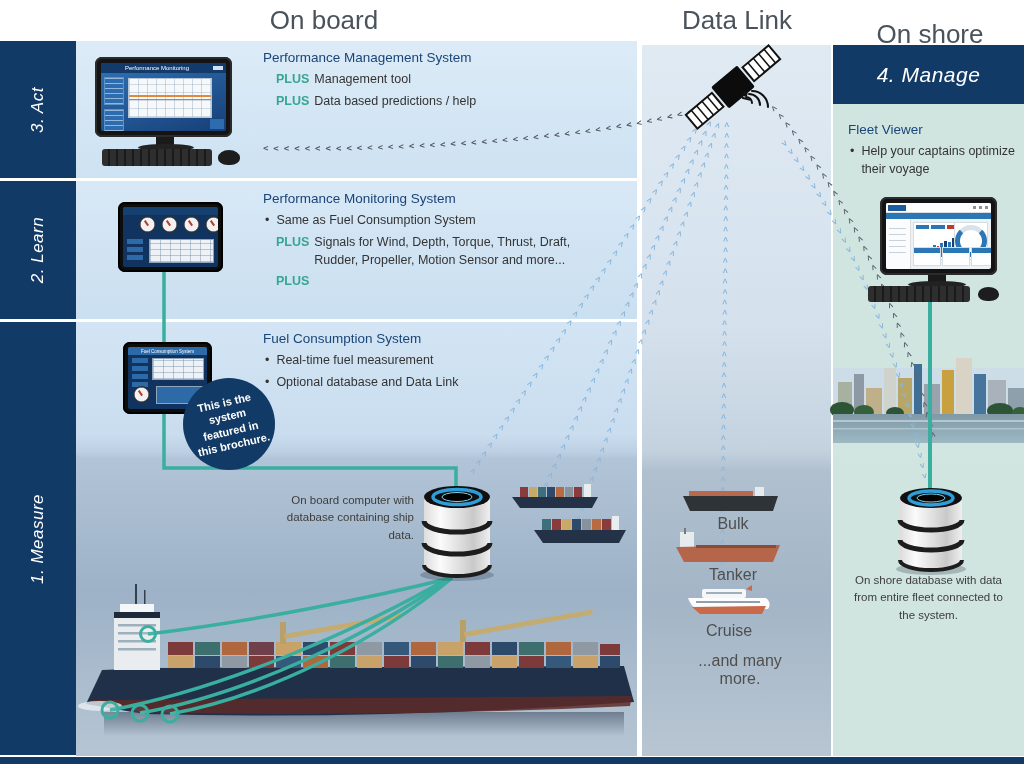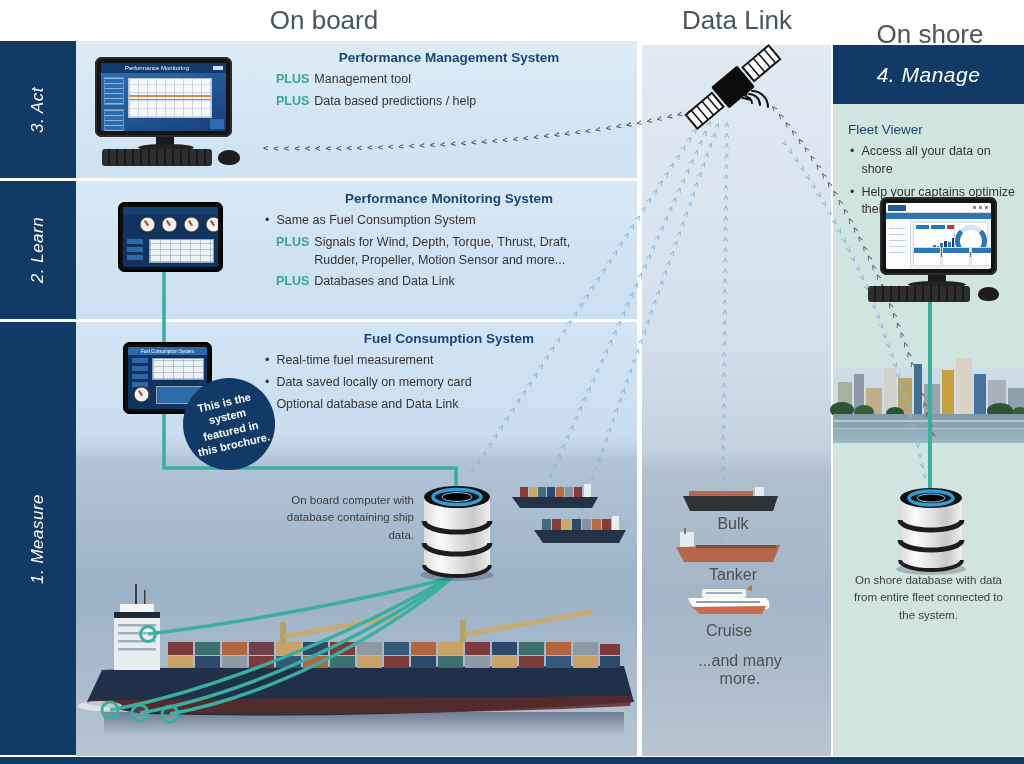--- a/index.html
+++ b/index.html
@@ -29,21 +29,21 @@
   .side-learn{top:181px;height:138px;}
   .side-measure{top:322px;height:433px;}
   .footer{position:absolute;left:0;top:757px;width:1024px;height:7px;background:#123a66;}
 
   
   svg.art{position:absolute;left:0;top:0;width:1024px;height:764px;}
   text.chev{font-family:"DejaVu Sans Mono",monospace;font-size:9px;letter-spacing:5px;font-weight:bold;}
 
   
   .section{position:absolute;left:263px;width:372px;color:#333;}
-  .sec-title{font-size:13.5px;font-weight:bold;color:#1a4579;margin-bottom:6px;text-align:center;}
+  .sec-title{font-size:13.5px;font-weight:normal;color:#1a4579;margin-bottom:6px;}
   .row{display:flex;font-size:12.5px;line-height:1.42;margin-bottom:4px;}
   .bullet::before{content:"•";margin:0 7px 0 2px;color:#333;}
   .plusrow{margin-left:13px;}
   .plus{font-weight:bold;color:#36a593;margin-right:5px;flex:0 0 auto;}
   .plustext{flex:1 1 auto;}
 
   
   .badge{position:absolute;left:183px;top:378px;width:92px;height:92px;border-radius:50%;
          background:#123a66;display:flex;align-items:center;justify-content:center;}
   .badge span{transform:rotate(-13deg);color:#fff;font-size:11px;font-weight:bold;text-align:center;width:78px;line-height:1.3;}
@@ -378,28 +378,26 @@
 
   <div class="section" style="top:191px;">
     <div class="sec-title">Performance Monitoring System</div>
     <div class="row bullet">Same as Fuel Consumption System</div>
     <div class="row plusrow">
       <span class="plus">PLUS</span>
       <span class="plustext" style="max-width:295px;">Signals for Wind, Depth, Torque, Thrust, Draft, Rudder, Propeller, Motion Sensor and more...</span>
     </div>
     <div class="row plusrow">
       <span class="plus">PLUS</span>
-      <span class="plustext">Databases and Data Link</span>
     </div>
   </div>
 
   <div class="section" style="top:331px;">
     <div class="sec-title">Fuel Consumption System</div>
     <div class="row bullet">Real-time fuel measurement</div>
-    <div class="row bullet">Data saved locally on memory card</div>
     <div class="row bullet">Optional database and Data Link</div>
   </div>
 
   <div>
     <div class="stand" style="left:156px;top:134px;width:18px;height:14px;"></div>
     <div class="standbase" style="left:138px;top:144px;width:56px;height:7px;"></div>
     <div class="monitor" style="left:95px;top:57px;width:137px;height:80px;">
       <div class="screen act-screen">
         <div class="act-bar">
           <span>Performance Monitoring</span>
@@ -464,21 +462,20 @@
   <div class="cap cap-onshore">On shore database with data from entire fleet connected to the system.</div>
   <div class="cap cap-onboard">On board computer with database containing ship data.</div>
 
   <div class="shiplabel" style="left:688px;top:515px;">Bulk</div>
   <div class="shiplabel" style="left:688px;top:566px;">Tanker</div>
   <div class="shiplabel" style="left:684px;top:622px;">Cruise</div>
   <div class="shiplabel" style="left:680px;top:652px;width:120px;">...and many more.</div>
 
   <div class="fv-text">
     <div class="fv-title">Fleet Viewer</div>
-    <div class="row bullet">Access all your data on shore</div>
     <div class="row bullet">Help your captains optimize their voyage</div>
   </div>
 
   <div>
     <div class="stand" style="left:928px;top:272px;width:18px;height:12px;"></div>
     <div class="standbase" style="left:908px;top:281px;width:58px;height:7px;"></div>
     <div class="monitor" style="left:880px;top:197px;width:117px;height:78px;">
       <div class="screen fv-screen">
         <div class="fv-top">
           <div class="fv-logo"></div>

